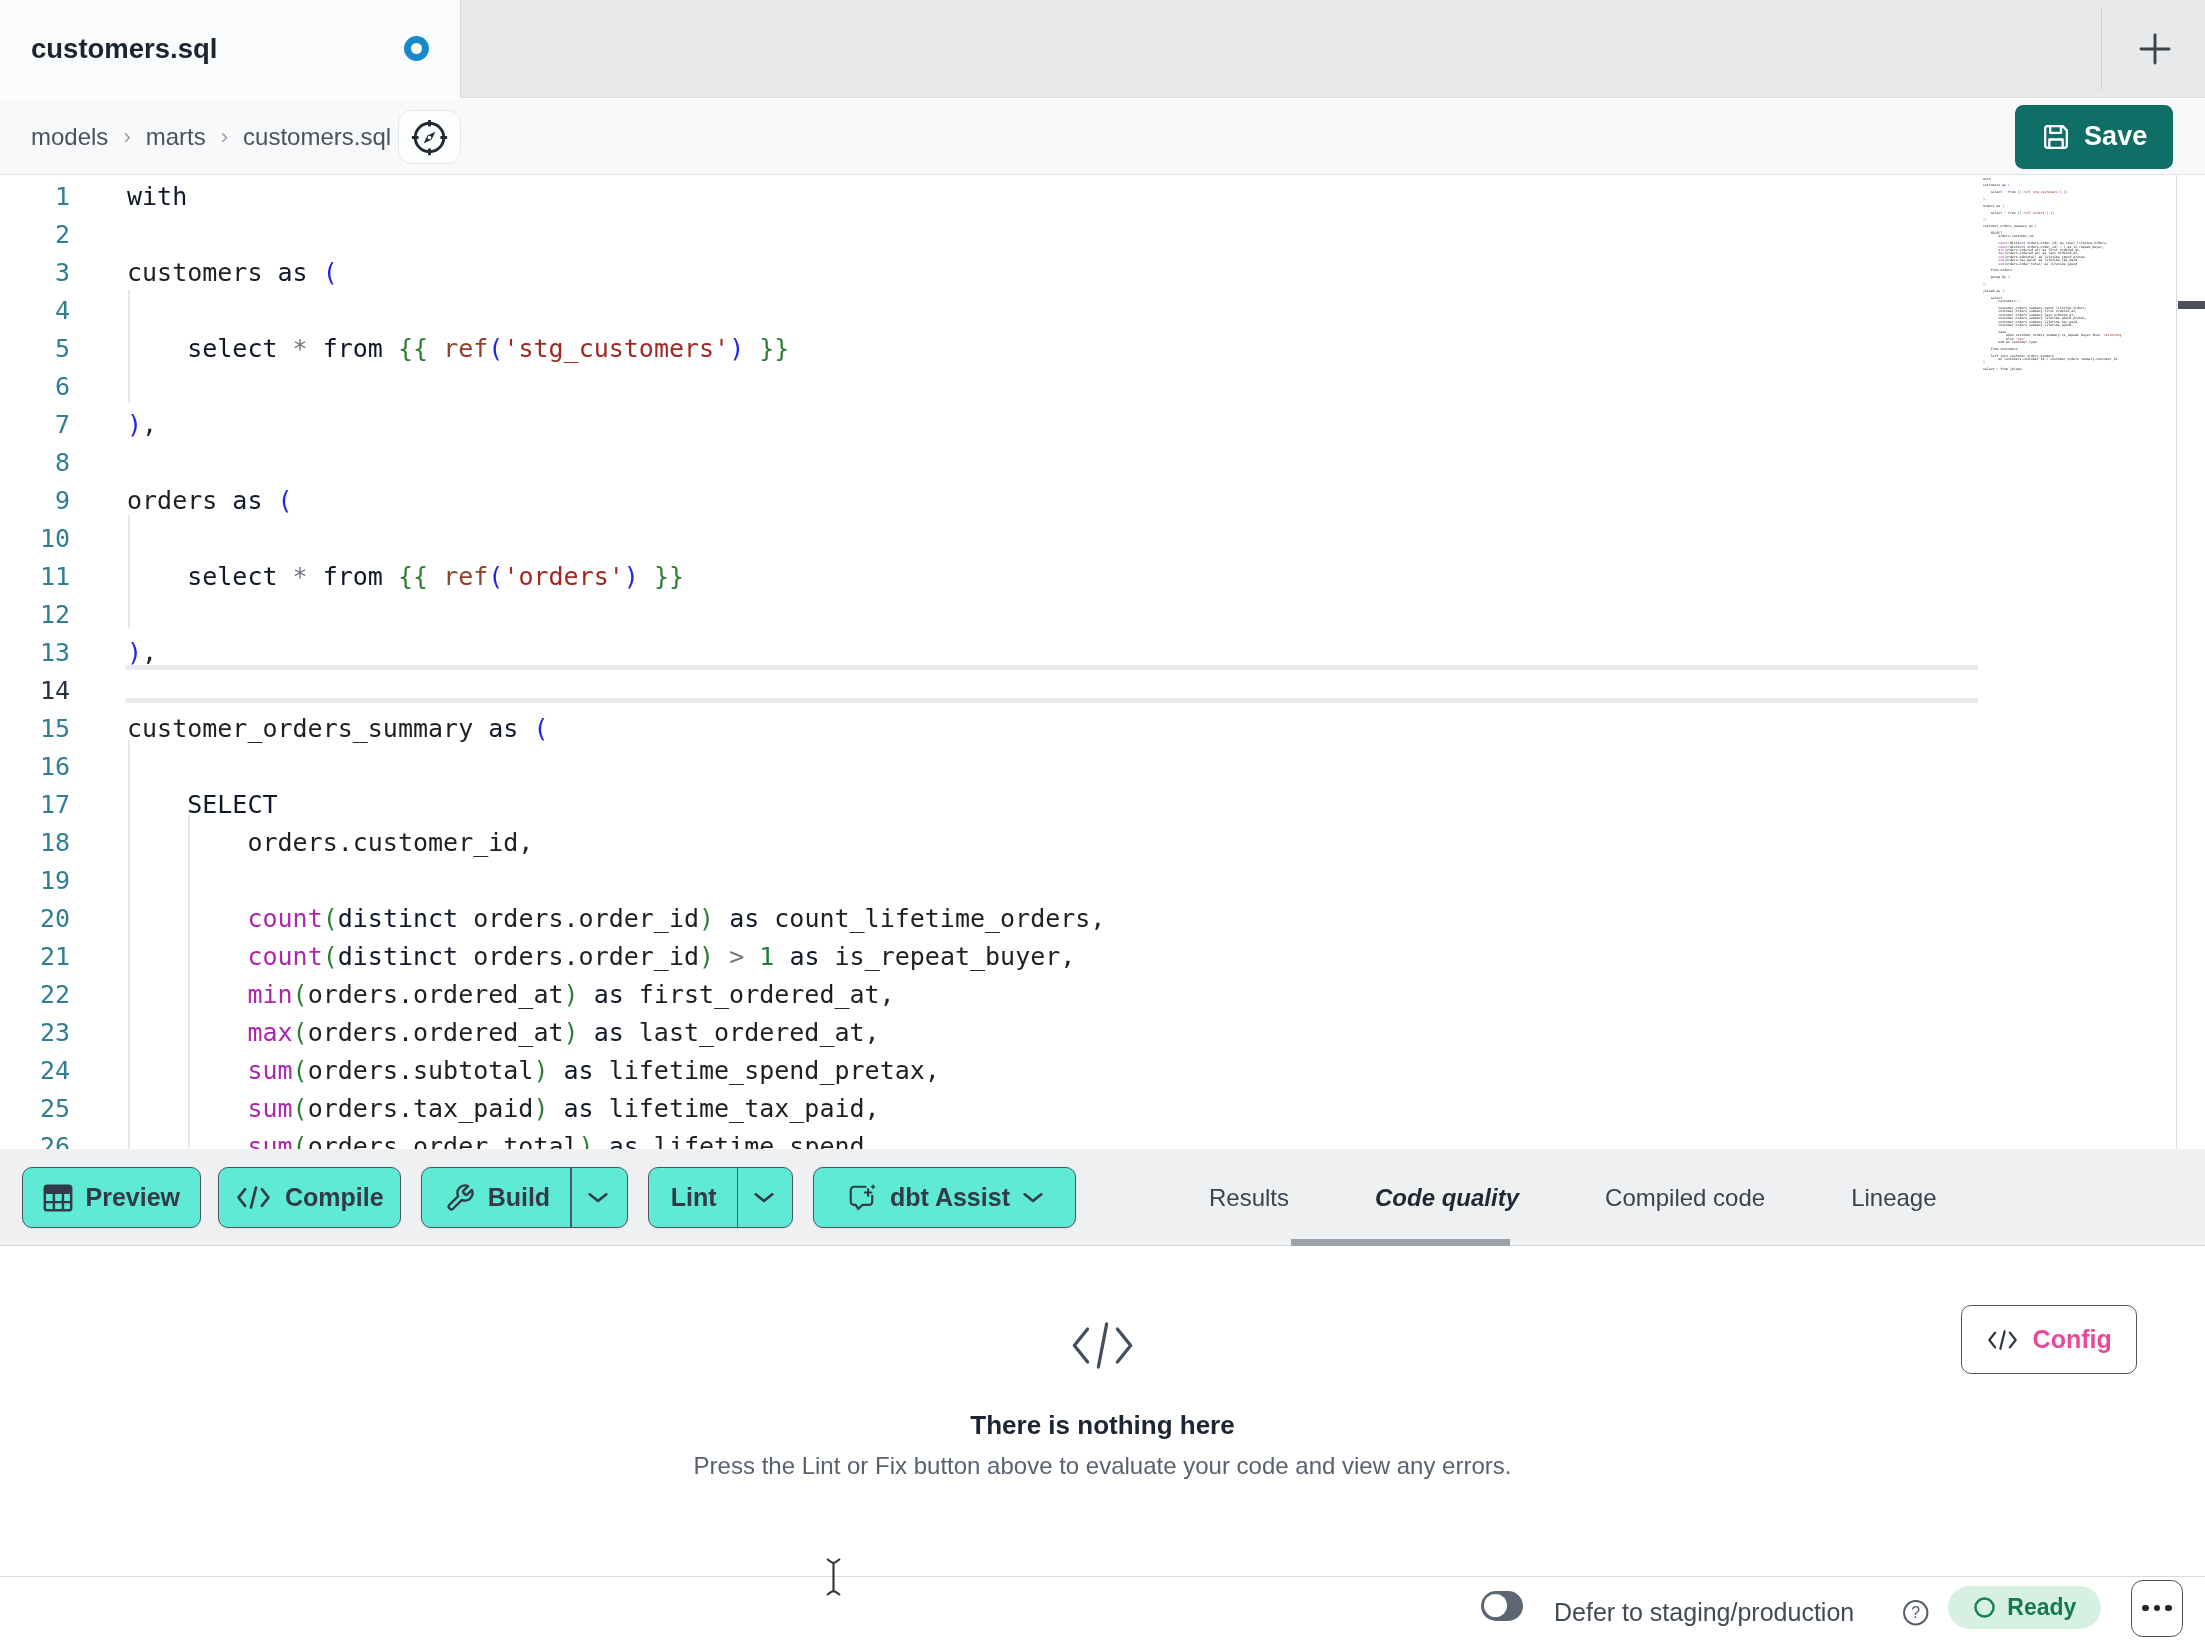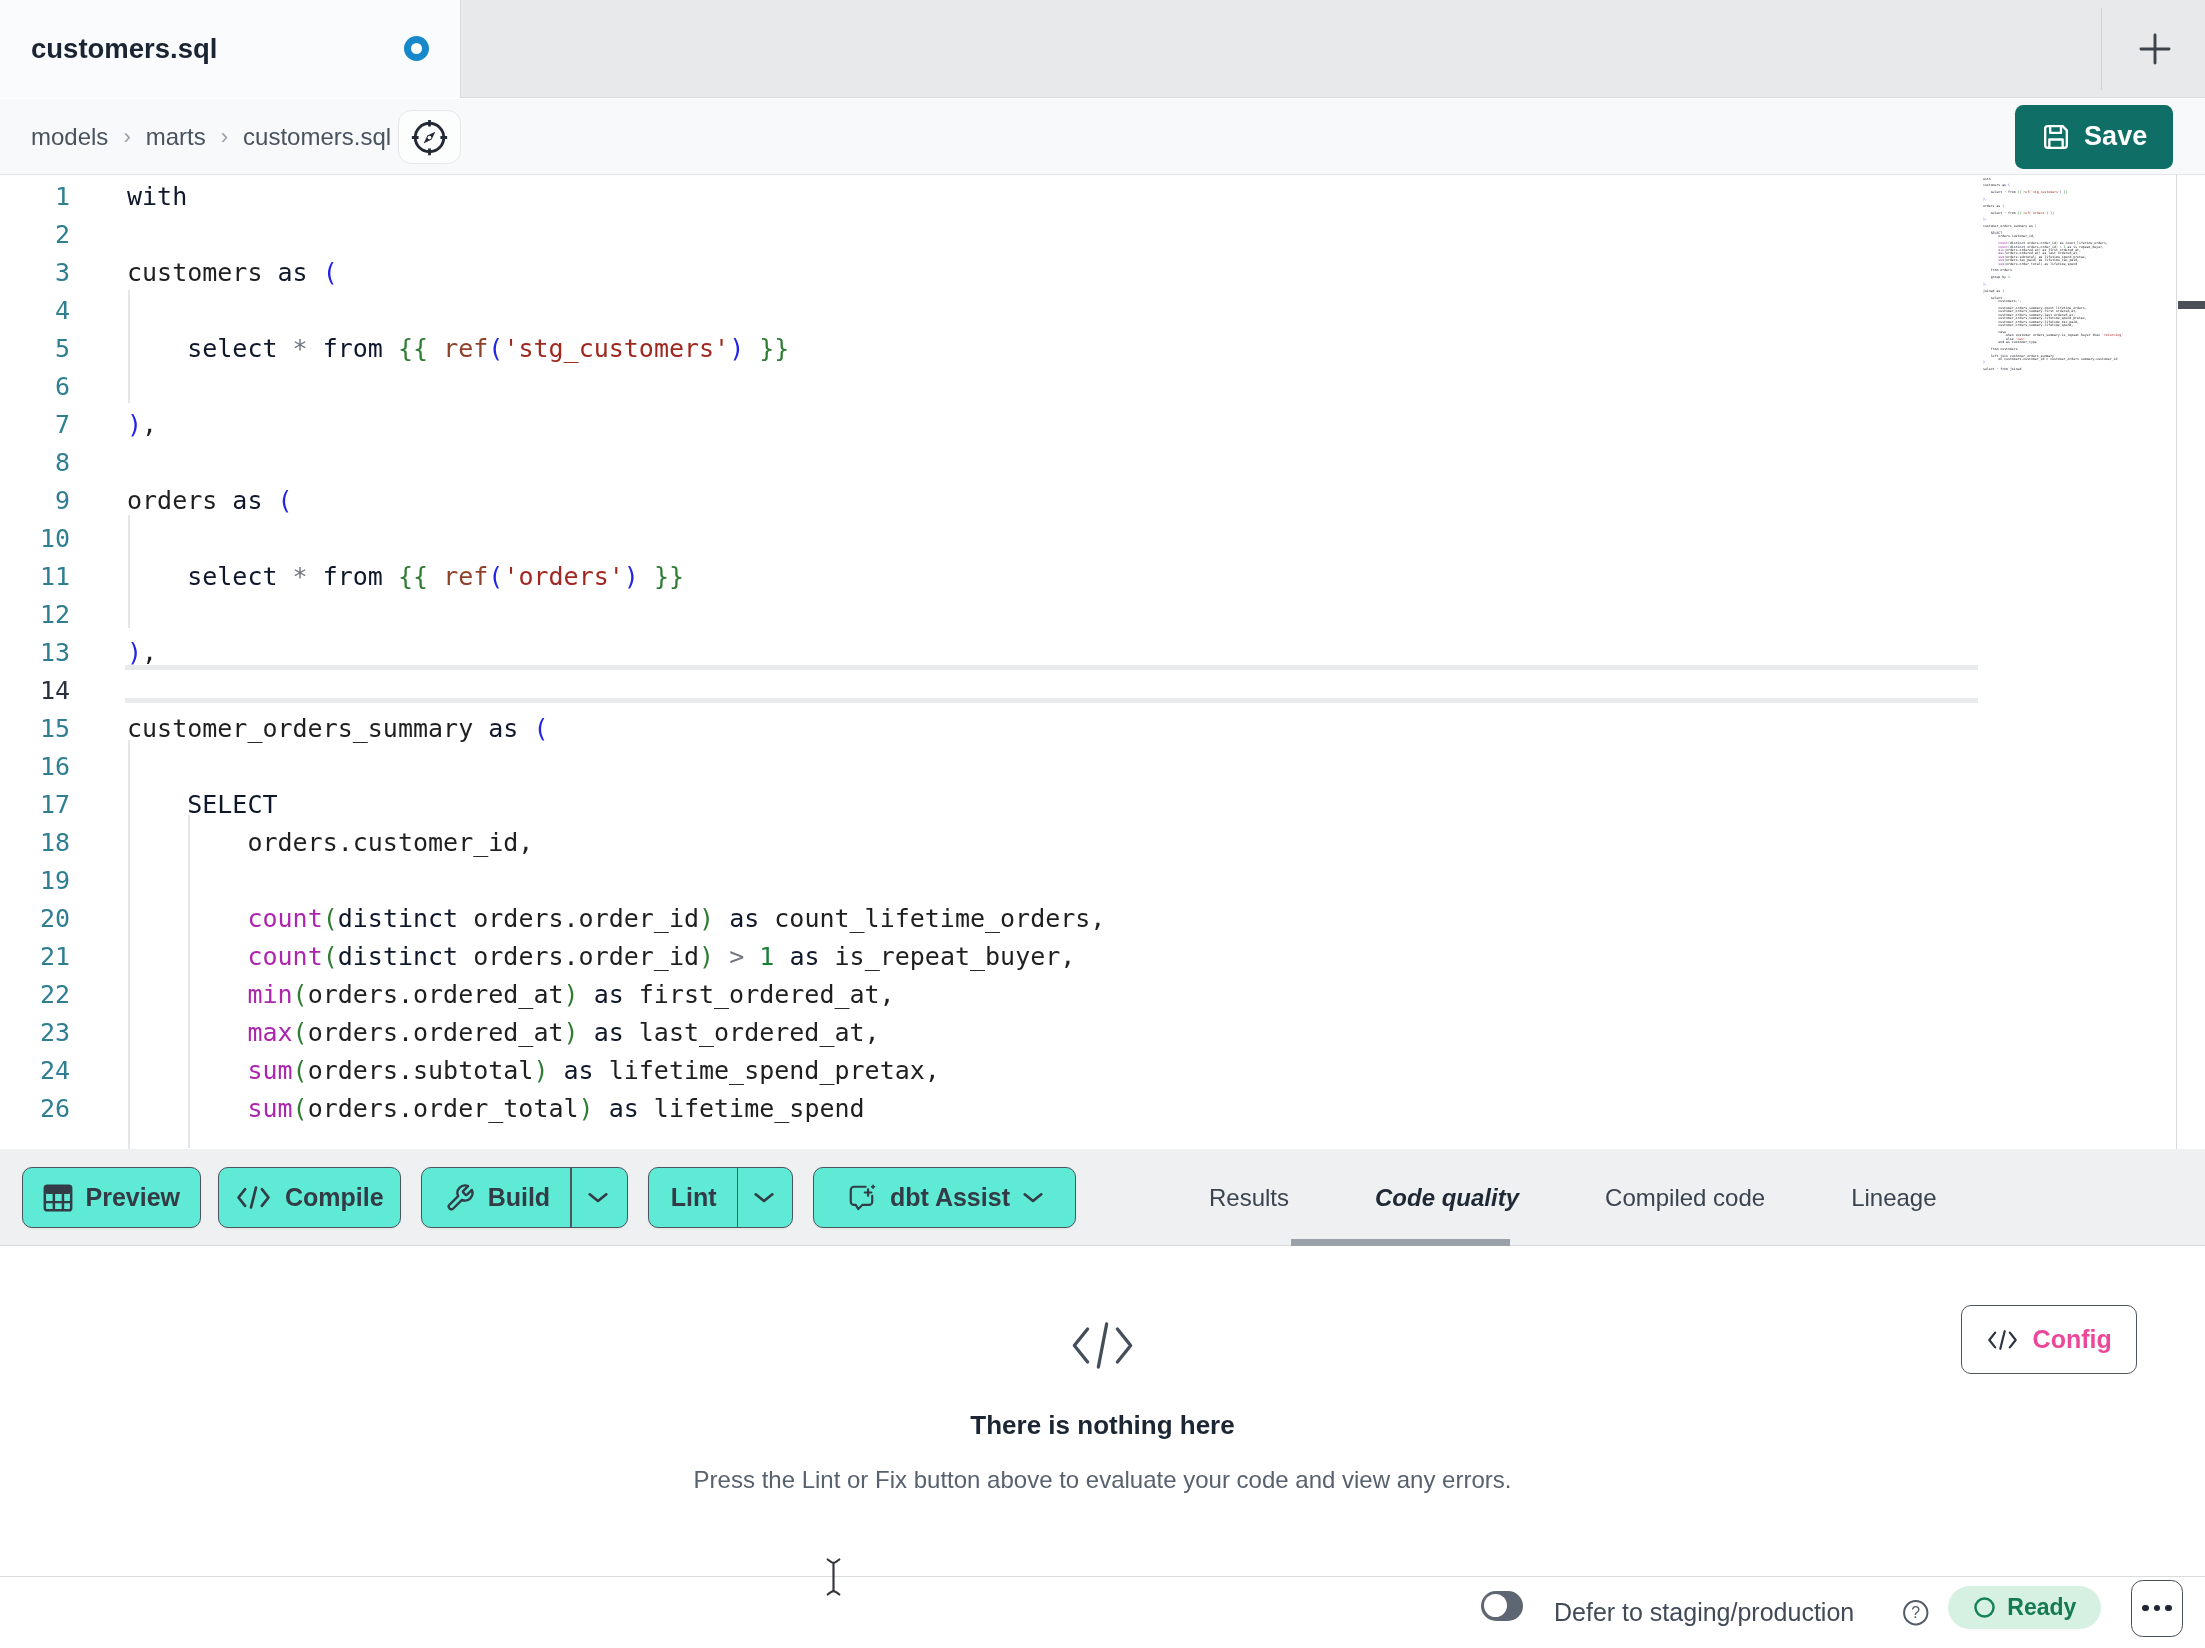--- a/index.html
+++ b/index.html
@@ -58,21 +58,21 @@
   .panel-tabs { position:absolute; left:1166px; top:0; height:97px; display:flex; align-items:center; }
   .panel-tab { position:relative; height:97px; display:flex; align-items:center; justify-content:center; padding:0 43px; font-size:24px; color:#3a434f; cursor:pointer; }
   .panel-tab.active { font-weight:bold; color:#1f2835;font-style:italic; }
   .tab-underline { position:absolute; left:1291px; top:90px; width:219px; height:6.7px; background:#9aa1a8; }
 
   
   .results-panel { position:absolute; left:0; top:1246px; width:2205px; height:330px; background:#fff; }
   .empty-state { position:absolute; left:0; top:0; width:2205px; text-align:center; }
   .empty-icon { margin-top:73px; }
   .empty-title { margin-top:38px; font-size:26px; font-weight:bold; color:#1b2533; }
-  .empty-desc { margin-top:25px; font-size:24px; color:#58626f; }
+  .empty-desc { margin-top:11px; font-size:24px; color:#58626f; }
   .config-btn { position:absolute; left:1961px; top:59px; width:176px; height:69px; background:#fff; border:1.7px solid #4e555e; border-radius:10px; color:#ec4899; font-size:25px; font-weight:600; display:flex; align-items:center; justify-content:center; gap:13.3px; cursor:pointer; font-family:"Liberation Sans",sans-serif; }
 
   
   .statusbar { position:absolute; left:0; top:1576px; width:2205px; height:73px; background:#fff; border-top:1.7px solid #d9dbdd; }
   .toggle { position:absolute; left:1481px; top:14px; width:42px; height:30px; border-radius:15px; background:#5d6672; cursor:pointer; }
   .toggle-knob { position:absolute; left:3.3px; top:3.3px; width:23px; height:23px; border-radius:50%; background:#fff; }
   .defer-label { position:absolute; left:1554px; top:0; height:71px; display:flex; align-items:center; font-size:25px; color:#414a56; }
   .help-icon { position:absolute; left:1902px; top:22px; }
   .ready-pill { position:absolute; left:1948px; top:9.2px; width:153px; height:43px; border-radius:22px; background:#d6f1e2; display:flex; align-items:center; justify-content:center; gap:11.7px; font-size:23px; font-weight:600; color:#157a52; }
   .more-btn { position:absolute; left:2131px; top:2.5px; width:52px; height:57px; background:#fff; border:1.7px solid #474e57; border-radius:11.7px; display:flex; align-items:center; justify-content:center; gap:5px; cursor:pointer; }
@@ -228,20 +228,24 @@
         </div>
         <div class="code-row">
           <div class="gutter-num">23</div>
           <div class="code-text"><span class="tk-id">        </span><span class="tk-fn">max</span><span class="tk-p2">(</span><span class="tk-id">orders.ordered_at</span><span class="tk-p2">)</span><span class="tk-id"> </span><span class="tk-kw">as</span><span class="tk-id"> last_ordered_at,</span></div>
         </div>
         <div class="code-row">
           <div class="gutter-num">24</div>
           <div class="code-text"><span class="tk-id">        </span><span class="tk-fn">sum</span><span class="tk-p2">(</span><span class="tk-id">orders.subtotal</span><span class="tk-p2">)</span><span class="tk-id"> </span><span class="tk-kw">as</span><span class="tk-id"> lifetime_spend_pretax,</span></div>
         </div>
         <div class="code-row">
+          <div class="gutter-num">25</div>
+          <div class="code-text"><span class="tk-id">        </span><span class="tk-fn">sum</span><span class="tk-p2">(</span><span class="tk-id">orders.tax_paid</span><span class="tk-p2">)</span><span class="tk-id"> </span><span class="tk-kw">as</span><span class="tk-id"> lifetime_tax_paid,</span></div>
+        </div>
+        <div class="code-row">
           <div class="gutter-num">26</div>
           <div class="code-text"><span class="tk-id">        </span><span class="tk-fn">sum</span><span class="tk-p2">(</span><span class="tk-id">orders.order_total</span><span class="tk-p2">)</span><span class="tk-id"> </span><span class="tk-kw">as</span><span class="tk-id"> lifetime_spend</span></div>
         </div>
       </div>
     <div class="minimap">
         <pre id="minimap-pre"><span class="tk-kw">with</span>
 
 <span class="tk-id">customers </span><span class="tk-kw">as</span><span class="tk-id"> </span><span class="tk-p1">(</span>
 
 <span class="tk-id">    </span><span class="tk-kw">select</span><span class="tk-id"> </span><span class="tk-op">*</span><span class="tk-id"> </span><span class="tk-kw">from</span><span class="tk-id"> </span><span class="tk-jj">{{</span><span class="tk-id"> </span><span class="tk-ref">ref</span><span class="tk-p1">(</span><span class="tk-str">'stg_customers'</span><span class="tk-p1">)</span><span class="tk-id"> </span><span class="tk-jj">}}</span>

